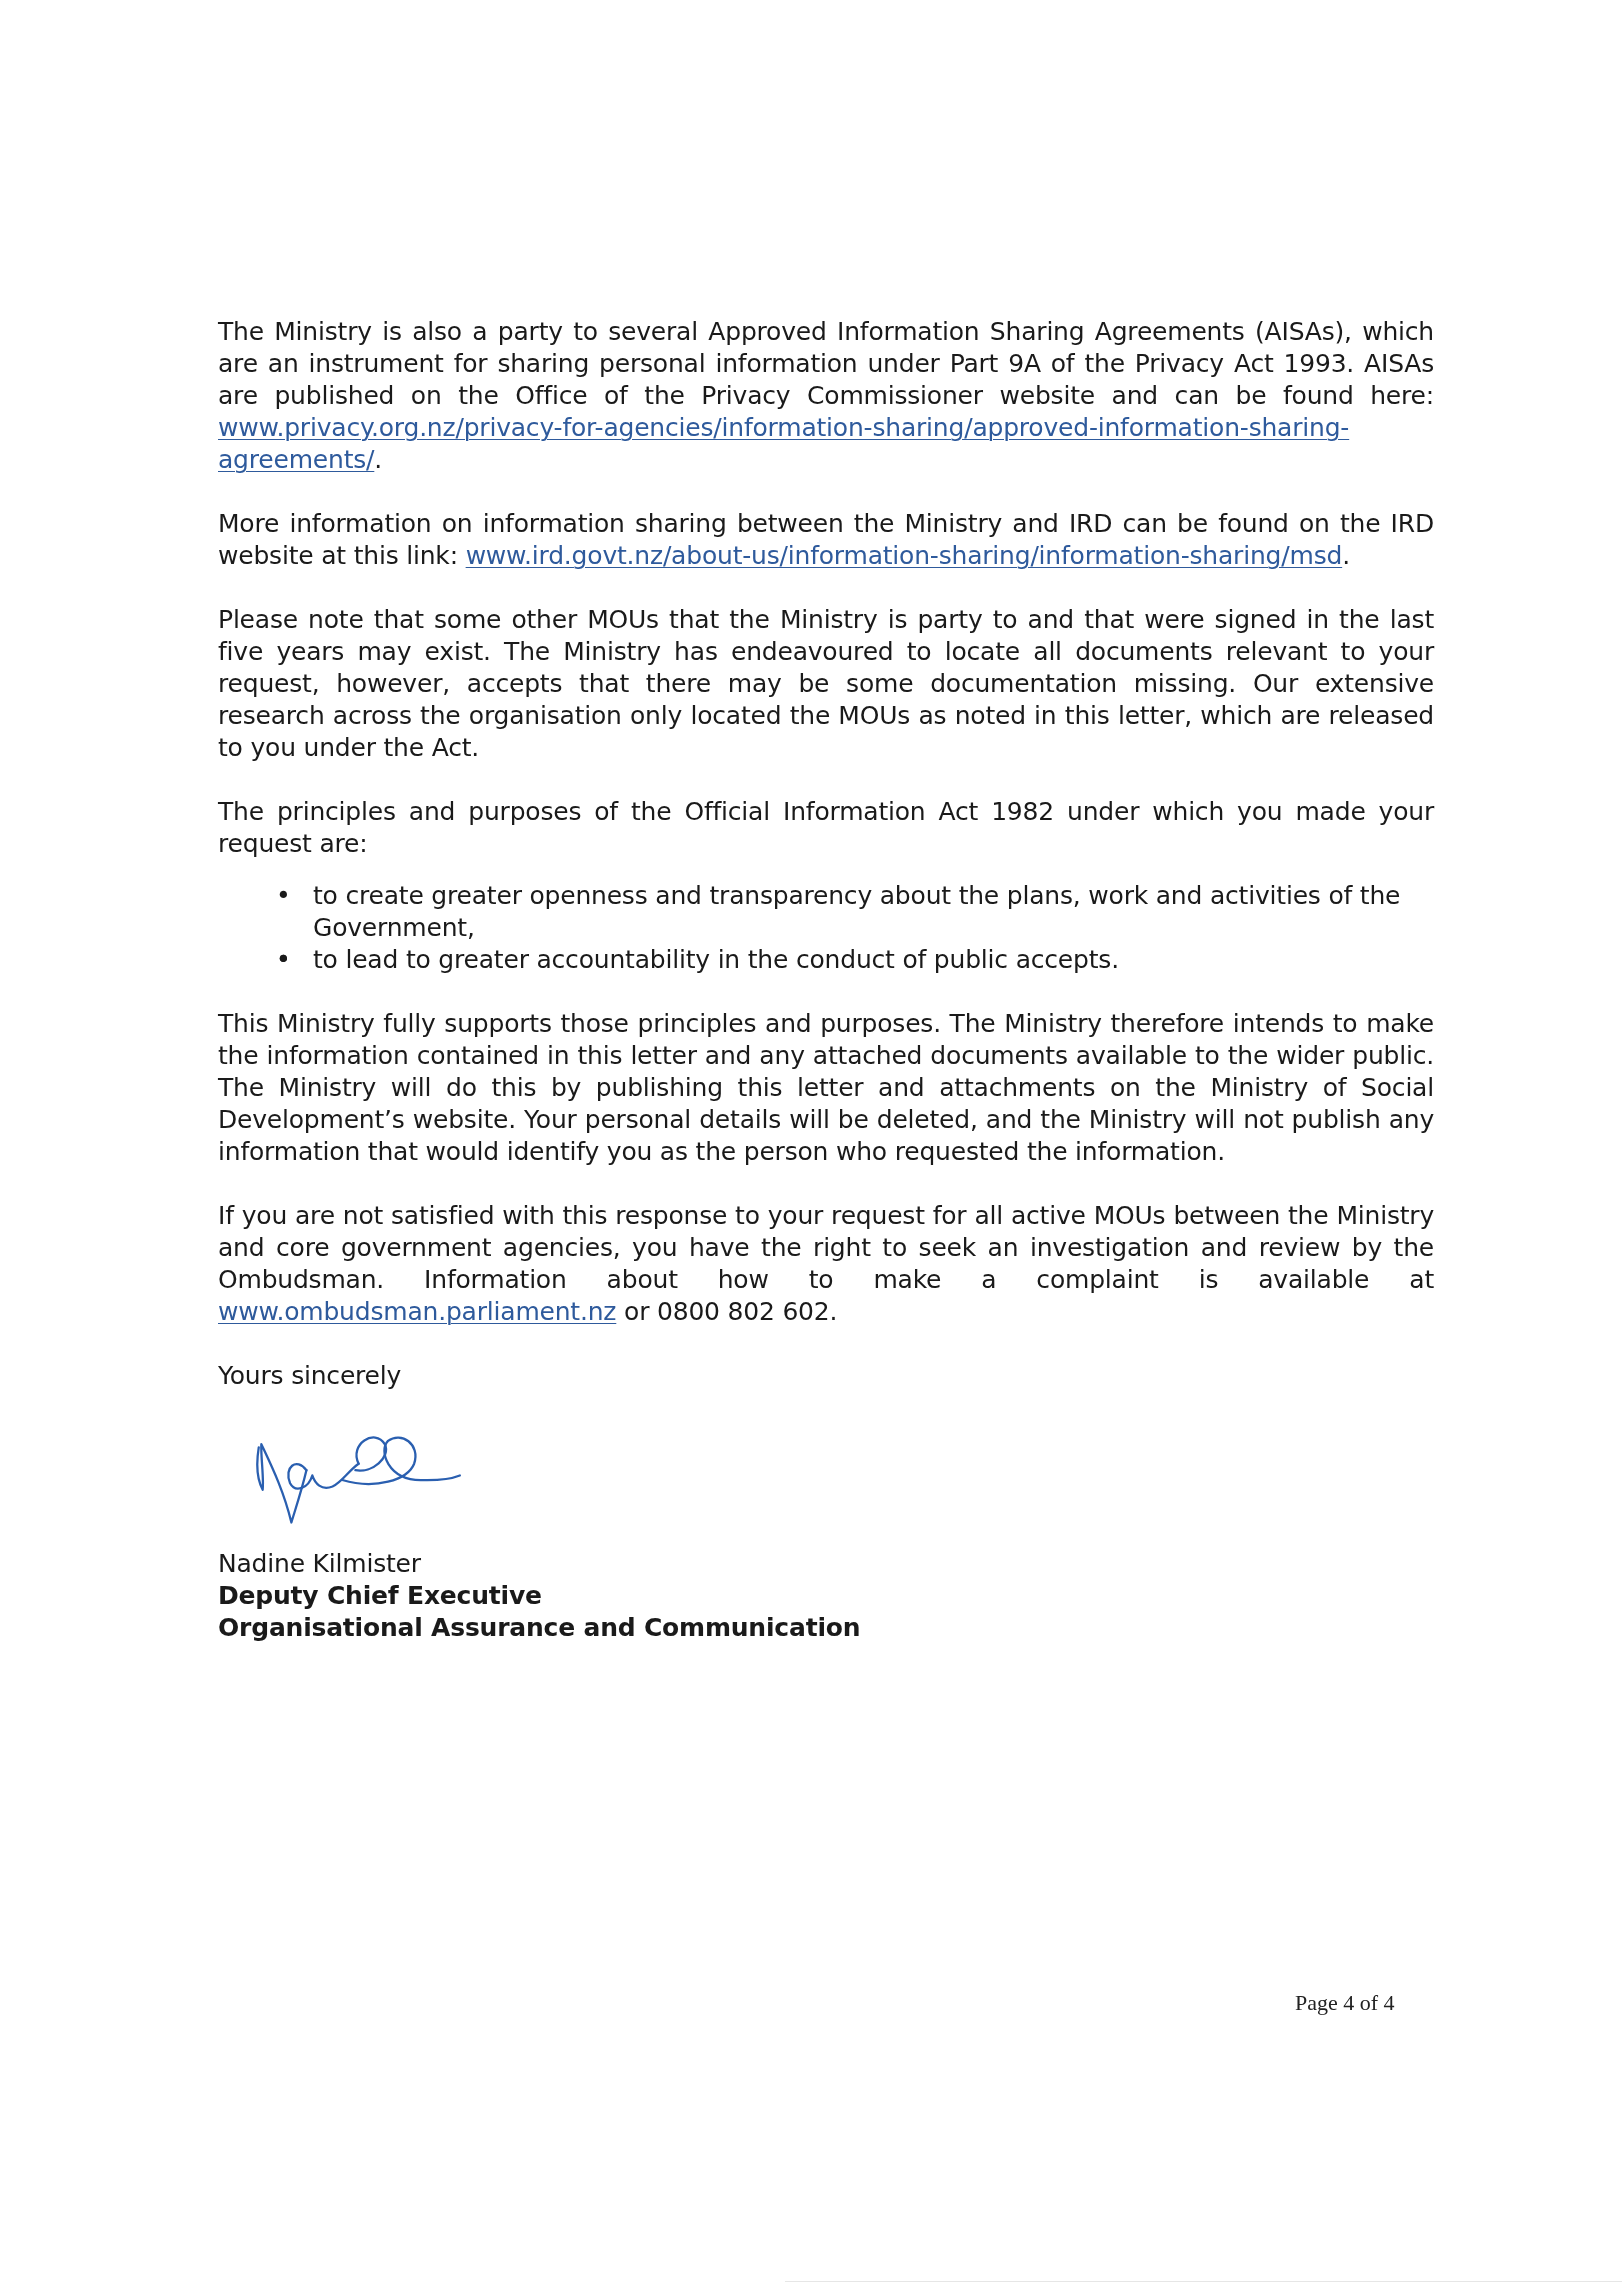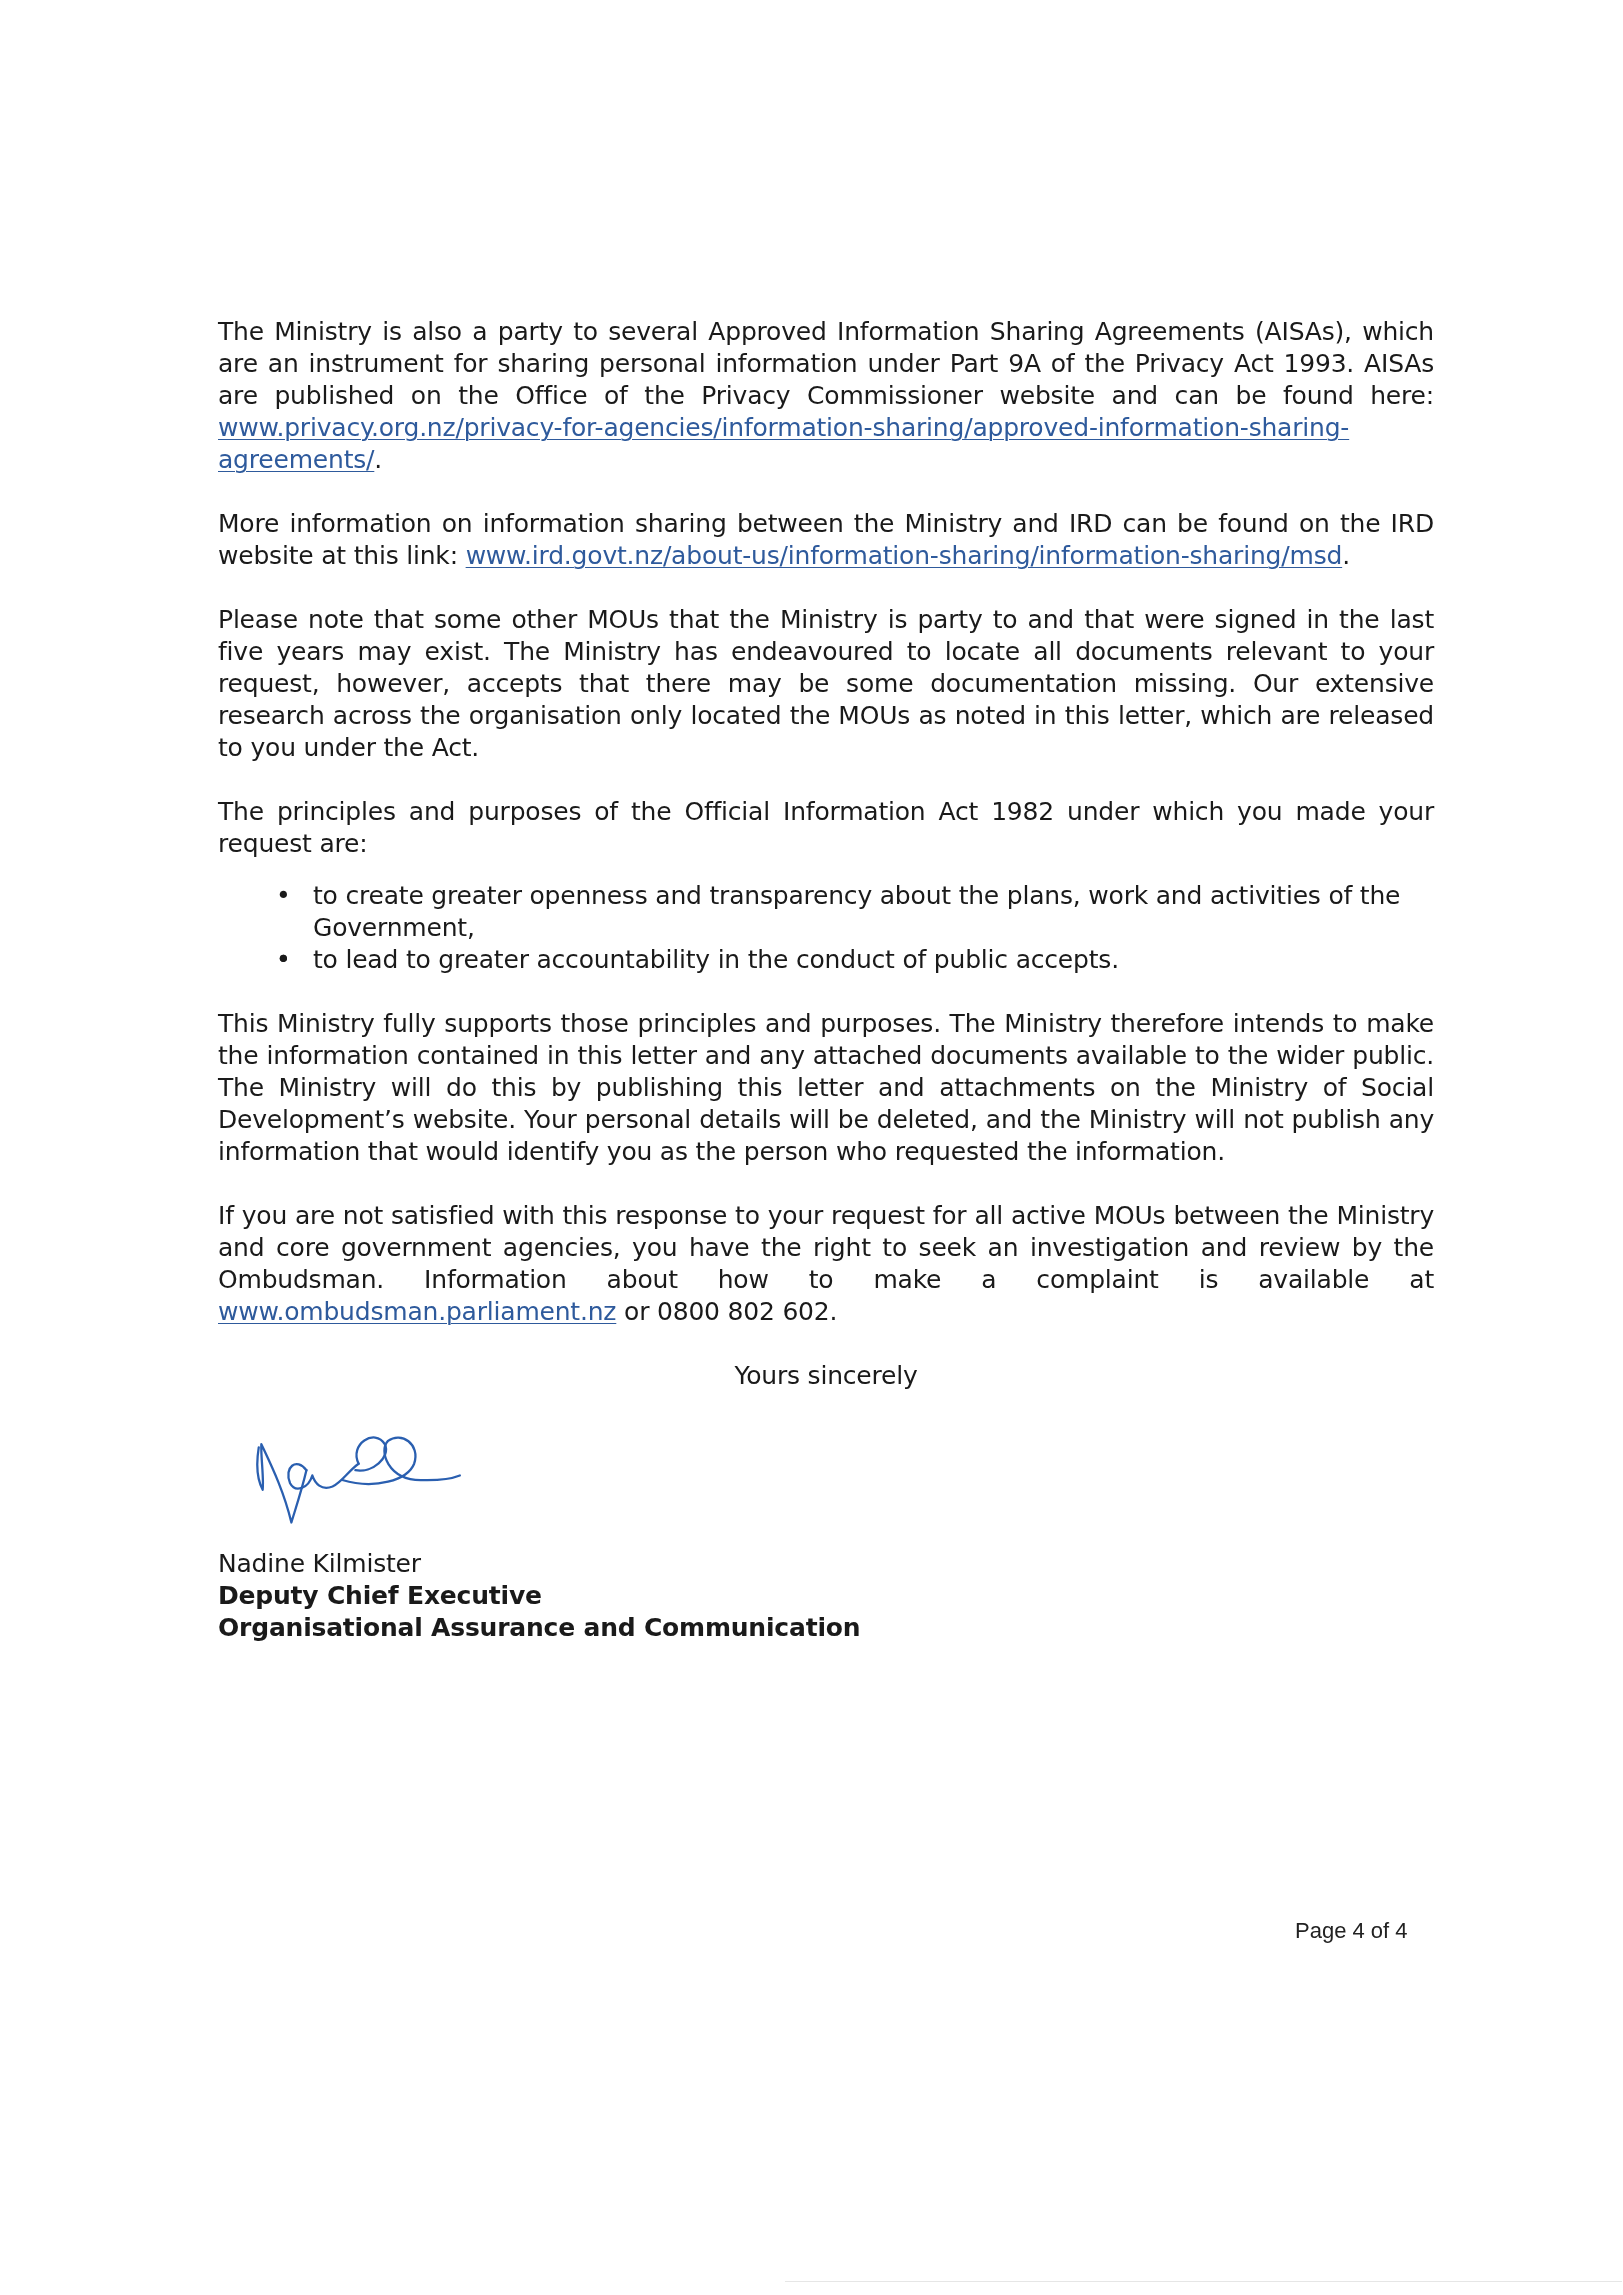--- a/index.html
+++ b/index.html
@@ -46,35 +46,34 @@
       padding-left: 95px;
       text-align: left;
     }
     ul.principles li .bullet {
       position: absolute;
       left: 58px;
       top: 0;
     }
     .closing {
       margin: 0;
-      text-align: center;
     }
     .signature {
       display: block;
       margin: 26px 0 19.6px 26px;
       width: 275px;
       height: 111px;
     }
     .sig-name { margin: 0; }
     .sig-title { margin: 0; font-weight: bold; }
     .footer {
       position: absolute;
       left: 1295px;
-      top: 1918px;
-      font-family: Liberation Sans, sans-serif;
+      top: 1990px;
+      font-family: Liberation Serif, serif;
       font-size: 22px;
       color: #222;
     }
     .scan-line {
       position: absolute;
       left: 785px;
       top: 2281px;
       width: 837px;
       height: 1.3px;
       background: #e6e6e6;

